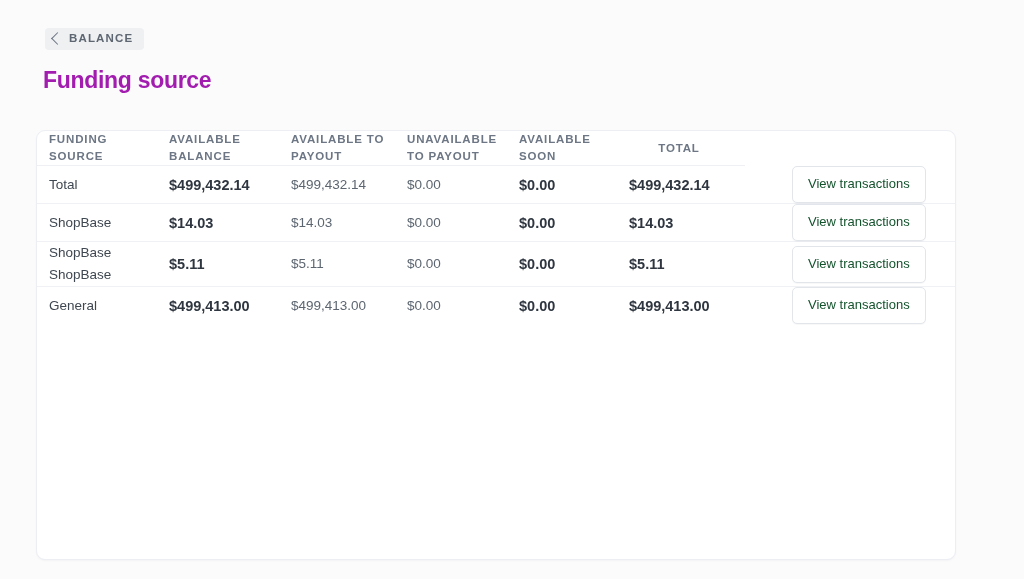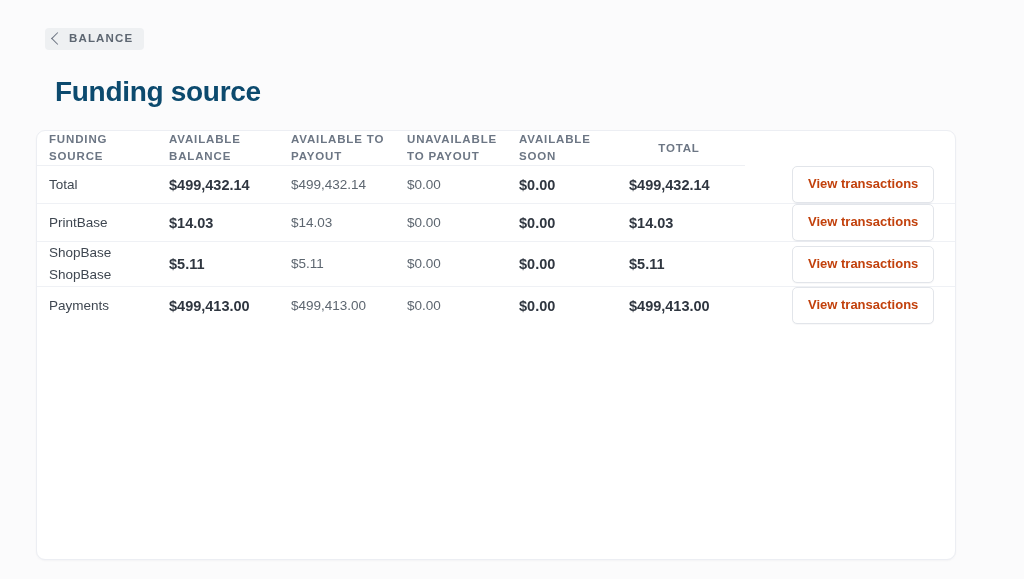--- a/index.html
+++ b/index.html
@@ -51,26 +51,26 @@
     color: #5d6671;
     text-transform: uppercase;
     line-height: 1;
   }
 
   
   .page-title {
     position: absolute;
     left: 43px;
     top: 59px;
-    font-size: 28px;
-    font-weight: bold;
-    color: #0c4a6e;
+    font-size: 23px;
+    font-weight: bold;
+    color: #a21caf;
     letter-spacing: -0.3px;
     line-height: 42px;
-    margin: 12px;
+    margin: 0;
   }
 
   
   .card {
     position: absolute;
     left: 36px;
     top: 130px;
     width: 920px;
     height: 430px;
     box-sizing: border-box;
@@ -160,22 +160,22 @@
     padding-left: 47px;
   }
 
   .view-btn {
     display: inline-block;
     background: #ffffff;
     border: 1px solid #e2e5ea;
     border-radius: 5px;
     padding: 9px 15px 10px 15px;
     font-size: 13px;
-    font-weight: bold;
-    color: #c2410c;
+    font-weight: normal;
+    color: #14532d;
     font-family: "Liberation Sans", "DejaVu Sans", sans-serif;
     line-height: 16px;
     cursor: pointer;
     box-shadow: 0 1px 1px rgba(40,45,60,0.03);
     white-space: nowrap;
   }
 </style>
 </head>
 <body>
 
@@ -235,21 +235,21 @@
           <td class="muted">$499,432.14</td>
           <td class="muted">$0.00</td>
           <td class="strong">$0.00</td>
           <td class="strong">$499,432.14</td>
           <td class="cell-action">
             <button class="view-btn">View transactions</button>
           </td>
         </tr>
 
         <tr>
-          <td class="cell-source">PrintBase</td>
+          <td class="cell-source">ShopBase</td>
           <td class="strong">$14.03</td>
           <td class="muted">$14.03</td>
           <td class="muted">$0.00</td>
           <td class="strong">$0.00</td>
           <td class="strong">$14.03</td>
           <td class="cell-action">
             <button class="view-btn">View transactions</button>
           </td>
         </tr>
 
@@ -260,21 +260,21 @@
           <td class="muted">$5.11</td>
           <td class="muted">$0.00</td>
           <td class="strong">$0.00</td>
           <td class="strong">$5.11</td>
           <td class="cell-action">
             <button class="view-btn">View transactions</button>
           </td>
         </tr>
 
         <tr>
-          <td class="cell-source">Payments</td>
+          <td class="cell-source">General</td>
           <td class="strong">$499,413.00</td>
           <td class="muted">$499,413.00</td>
           <td class="muted">$0.00</td>
           <td class="strong">$0.00</td>
           <td class="strong">$499,413.00</td>
           <td class="cell-action">
             <button class="view-btn">View transactions</button>
           </td>
         </tr>
 

